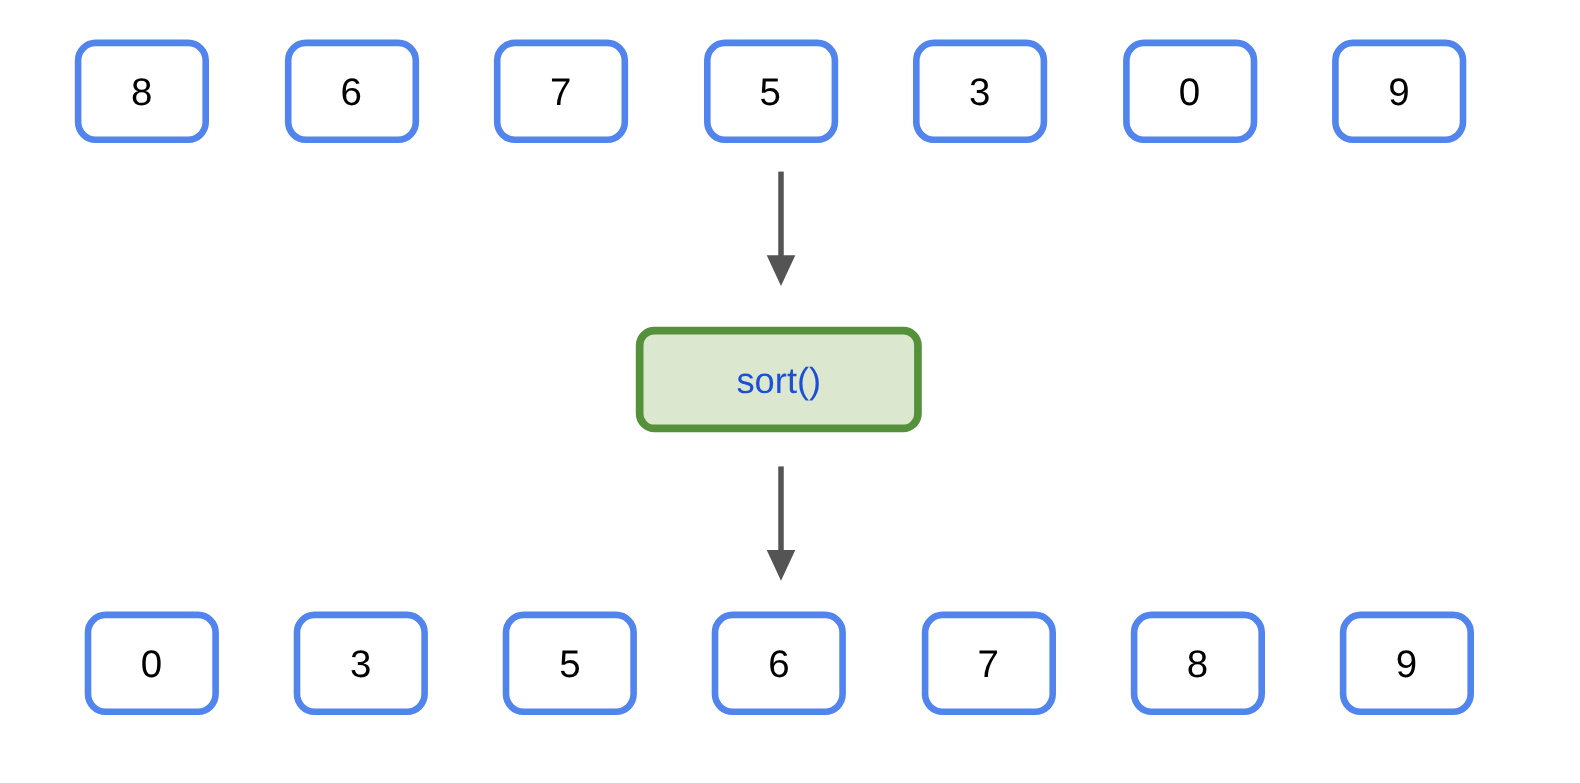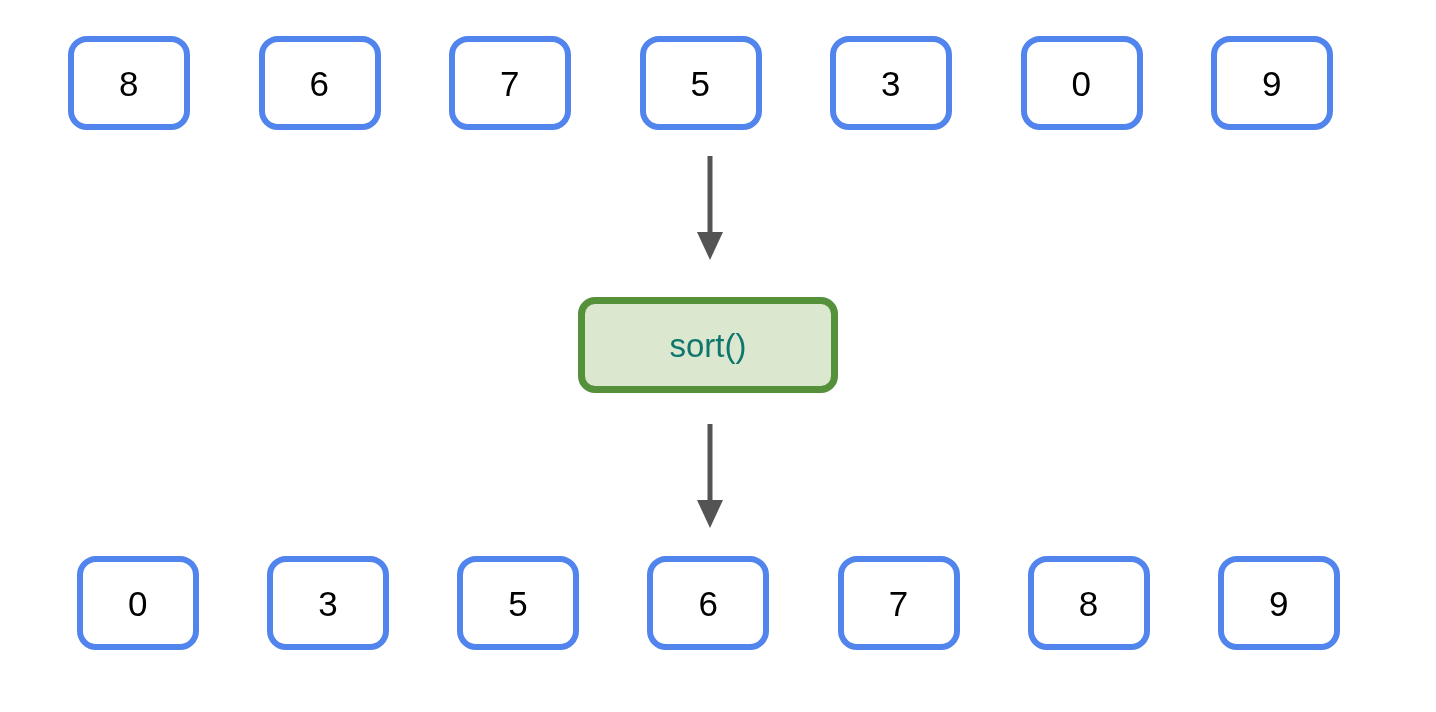--- a/index.html
+++ b/index.html
@@ -63,21 +63,21 @@
     border-radius: 17px;
     background: #dbe8cf;
     display: flex;
     align-items: center;
     justify-content: center;
   }
   #op-node .op-label {
     font-family: "Liberation Sans", sans-serif;
     font-size: 33px;
     font-weight: 400;
-    color: #0f766e;
+    color: #1d4ed8;
     line-height: 1;
   }
 
   
   .arrow {
     position: absolute;
     left: 686px;
     width: 48px;
   }
   #arrow-in  { top: 156px; height: 106px; }

